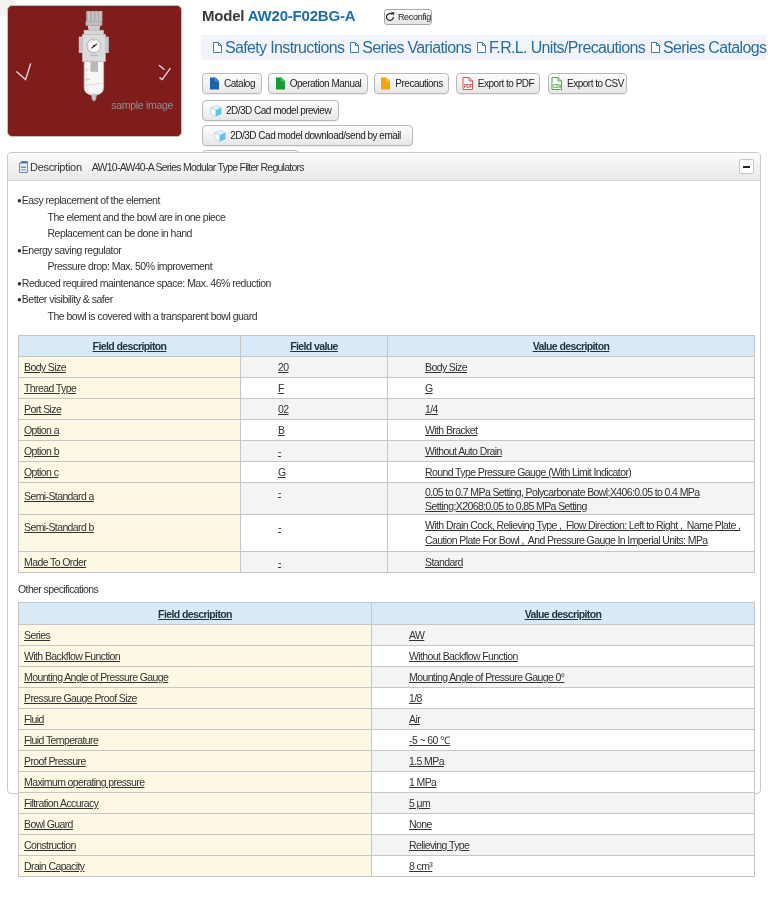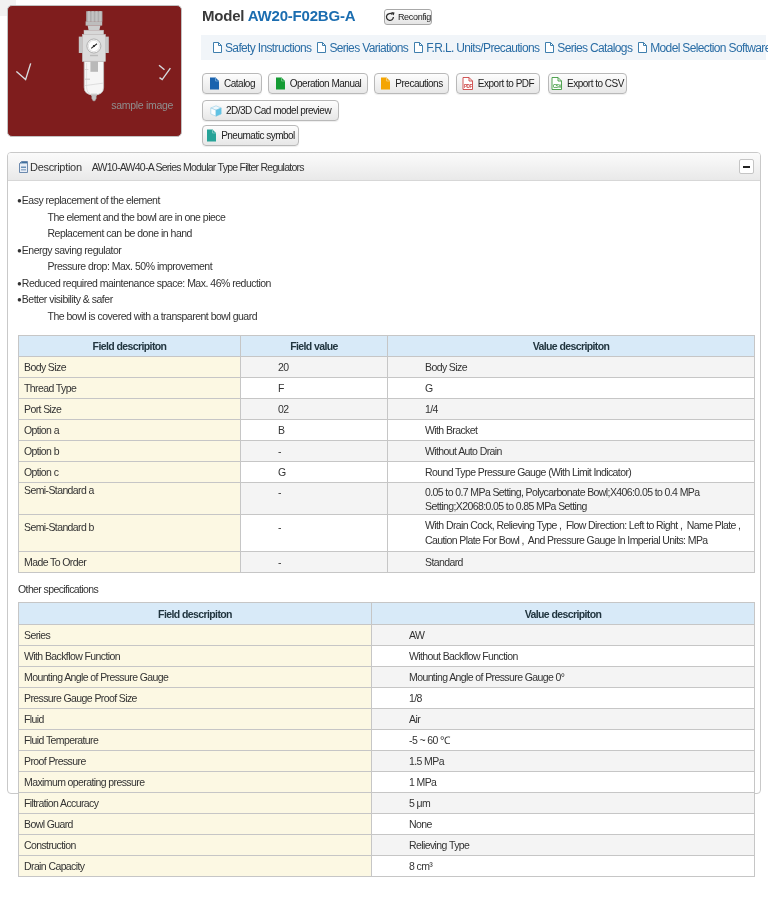--- a/index.html
+++ b/index.html
@@ -9,41 +9,41 @@
 .imgbox { position:absolute; left:7px; top:5px; width:175px; height:132px; background:#7f1d1d; border:1px solid #c2c2c2; border-radius:5px; }
 .sample { position:absolute; right:8px; top:94px; font-size:10.5px; letter-spacing:-0.3px; line-height:11px; color:#8f8f8f; }
 .chev { position:absolute; }
 .prod { position:absolute; left:62px; top:-1px; }
 .head { position:absolute; left:202px; top:7px; font-size:15px; font-weight:bold; color:#3a3a3a; letter-spacing:-0.2px; }
 .head .mdl { color:#1b6db0; }
 .reconfig { position:absolute; left:369px; top:9px; width:48px; height:16px; font-size:9px; letter-spacing:-0.3px; color:#222;
   border:1px solid #a8a8a8; border-radius:3px; background:linear-gradient(#fefefe,#e4e4e4);
   display:flex; align-items:center; justify-content:center; gap:3px; font-family:"Liberation Sans", sans-serif;margin-left:15px; }
 .linksbar { position:absolute; left:201px; top:35px; width:565px; height:25px; background:#f1f5f9;
-  display:flex; align-items:center; padding-left:12px; font-size:12px; letter-spacing:-0.65px; color:#2a6da5; }
+  display:flex; align-items:center; padding-left:12px; font-size:16px; letter-spacing:-0.65px; color:#2a6da5; }
 .linksbar .lk { display:flex; align-items:center; gap:3px; margin-right:6px; white-space:nowrap; }
 .btnrow { position:absolute; left:202px; display:flex; }
 .r1 { top:73px; gap:6px; }
 .r2 { top:100px; gap:4px;flex-direction:column; }
 .btn { height:21px; display:inline-flex; align-items:center; justify-content:center; gap:4px; padding:0; font-size:10px; letter-spacing:-0.5px; color:#222; white-space:nowrap;
   border:1px solid #b9b9b9; border-radius:4px; background:linear-gradient(#fdfdfd,#e7e7e7);
   box-shadow:0 1px 1px rgba(0,0,0,0.07); white-space:nowrap; }
 .panel { position:absolute; left:7px; top:152px; width:754px; height:642px; border:1px solid #c9c9c9; border-radius:4px; background:#fff; }
 .phead { position:absolute; left:0; top:0; width:100%; height:28px; background:linear-gradient(#fbfbfb,#e9e9e9);
   border-bottom:1px solid #d7d7d7; border-radius:3px 3px 0 0; display:flex; align-items:center; font-size:11px; color:#333; }
 .phead .dlabel { margin-left:2px; letter-spacing:-0.3px; }
 .phead .dtitle { margin-left:10px; font-size:10.5px; letter-spacing:-0.75px; }
 .minus { position:absolute; right:6px; top:6px; width:15px; height:15px; background:#fff; border:1px solid #c5c5c5; border-radius:2px; }
 .minus::after { content:""; position:absolute; left:3px; top:6px; width:7px; height:2px; background:#222; }
 .desc { position:absolute; left:9px; top:39px; font-size:10.5px; letter-spacing:-0.5px; color:#333; line-height:16.5px; }
 .desc .ind { padding-left:6.5px;margin-left:24px; }
 .bu { font-size:8px; vertical-align:1px; letter-spacing:0; margin-right:0; line-height:0; }
 .t { border-collapse:collapse; table-layout:fixed; font-size:10.5px; letter-spacing:-0.6px; color:#333; position:absolute; left:10px; }
 .t th { background:#d8eaf8; font-weight:bold; text-align:center; color:#21353f; }
-.t th, .t td { border:1px solid #c6c6c6; padding:0 5px; height:21px; }
+.t th, .t td { border:1px solid #c6c6c6; padding:0 5px; height:21px;text-decoration:underline; }
 .t1 { top:182px; width:737px; }
 .t2 { top:449px; width:737px; }
 .t2 th { height:22px; }
 .c1 { background:#fcf8e3; }
 tr.alt td.v { background:#f4f4f4; }
 td.v { background:#fff;padding-left:37px; }
 .other { position:absolute; left:10px; top:430px; font-size:10.5px; letter-spacing:-0.6px; color:#333; }
 </style>
 </head>
 <body>
@@ -144,20 +144,25 @@
           <path d="M7,0.5 v3.5 h3.5" fill="none" stroke="#3f9a3f" stroke-width="0.9"></path>
           <text x="2" y="10.5" font-size="4.6" fill="#3f9a3f" font-weight="bold" font-family="Liberation Sans">CSV</text>
         </svg>Export to CSV</span>
   </div>
   <div class="btnrow r2">
     <span class="btn" style="width:137px"><svg width="12" height="12" viewBox="0 0 12 12">
           <polygon points="6,0.8 11.2,3 6,5.2 0.8,3" fill="#f0f8fc" stroke="#93cde6" stroke-width="0.6"></polygon>
           <polygon points="0.8,3 6,5.2 6,11.2 0.8,9" fill="#fdfeff" stroke="#93cde6" stroke-width="0.6"></polygon>
           <polygon points="11.2,3 6,5.2 6,11.2 11.2,9" fill="#5fc2e4" stroke="#74c2de" stroke-width="0.5"></polygon>
         </svg>2D/3D Cad model preview</span>
+    <span class="btn" style="width:211px"><svg width="12" height="12" viewBox="0 0 12 12">
+          <polygon points="6,0.8 11.2,3 6,5.2 0.8,3" fill="#f0f8fc" stroke="#93cde6" stroke-width="0.6"></polygon>
+          <polygon points="0.8,3 6,5.2 6,11.2 0.8,9" fill="#fdfeff" stroke="#93cde6" stroke-width="0.6"></polygon>
+          <polygon points="11.2,3 6,5.2 6,11.2 11.2,9" fill="#5fc2e4" stroke="#74c2de" stroke-width="0.5"></polygon>
+        </svg>2D/3D Cad model download/send by email</span>
     <span class="btn" style="width:97px"><svg width="11" height="13" viewBox="0 0 11 13">
           <path d="M1,0.5 h5.5 l3.5,3.5 v8.5 h-9 z" fill="#26a398"></path>
           <path d="M6.5,0.5 v3.5 h3.5" fill="none" stroke="#7fc9c2" stroke-width="0.9"></path>
         </svg>Pneumatic symbol</span>
   </div>
 
   <div class="panel">
     <div class="phead">
       <svg style="margin-left:11px" width="9" height="12" viewBox="0 0 9 12">
           <path d="M2.5,0.5 h6 v11 h-8 v-9 z" fill="#e9eef6" stroke="#5e7ea6" stroke-width="0.9"></path>
@@ -217,21 +222,21 @@
             <td class="c1">Option b</td>
             <td class="v">-</td>
             <td class="v">Without Auto Drain</td>
           </tr>
       <tr>
             <td class="c1">Option c</td>
             <td class="v">G</td>
             <td class="v">Round Type Pressure Gauge (With Limit Indicator)</td>
           </tr>
       <tr class="alt">
-            <td class="c1" style="vertical-align:top;padding-top:1px">Semi-Standard a</td>
+            <td class="c1" style="vertical-align:top;padding-top:7px">Semi-Standard a</td>
             <td class="v" style="vertical-align:top;padding-top:3px">-</td>
             <td class="v" style="height:32px;line-height:14px">0.05 to 0.7 MPa Setting, Polycarbonate Bowl;X406:0.05 to 0.4 MPa Setting;X2068:0.05 to 0.85 MPa Setting</td>
           </tr>
       <tr>
             <td class="c1" style="vertical-align:top;padding-top:6px">Semi-Standard b</td>
             <td class="v" style="vertical-align:top;padding-top:6px">-</td>
             <td class="v" style="height:37px;line-height:15px">With Drain Cock, Relieving Type&nbsp;,&nbsp; Flow Direction: Left to Right&nbsp;,&nbsp; Name Plate&nbsp;,<br>Caution Plate For Bowl&nbsp;,&nbsp; And Pressure Gauge In Imperial Units: MPa</td>
           </tr>
       <tr class="alt">
             <td class="c1">Made To Order</td>

